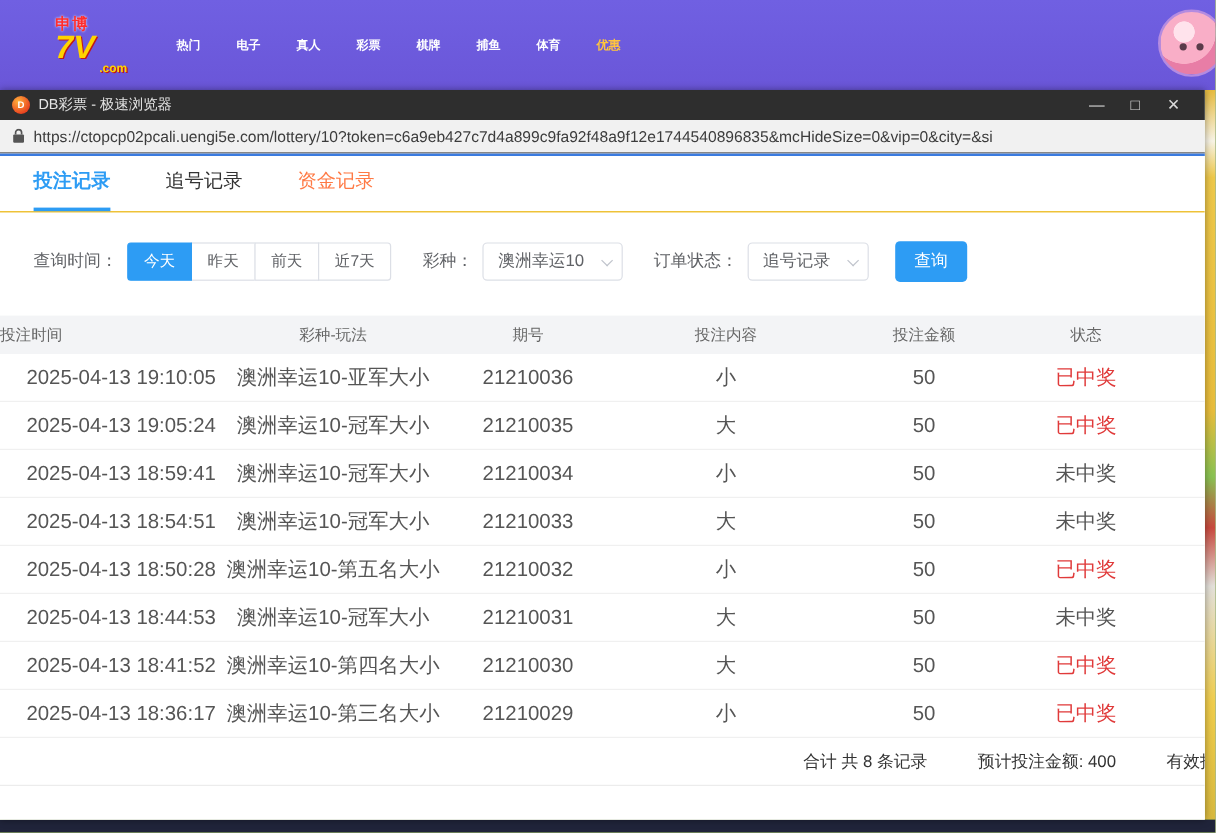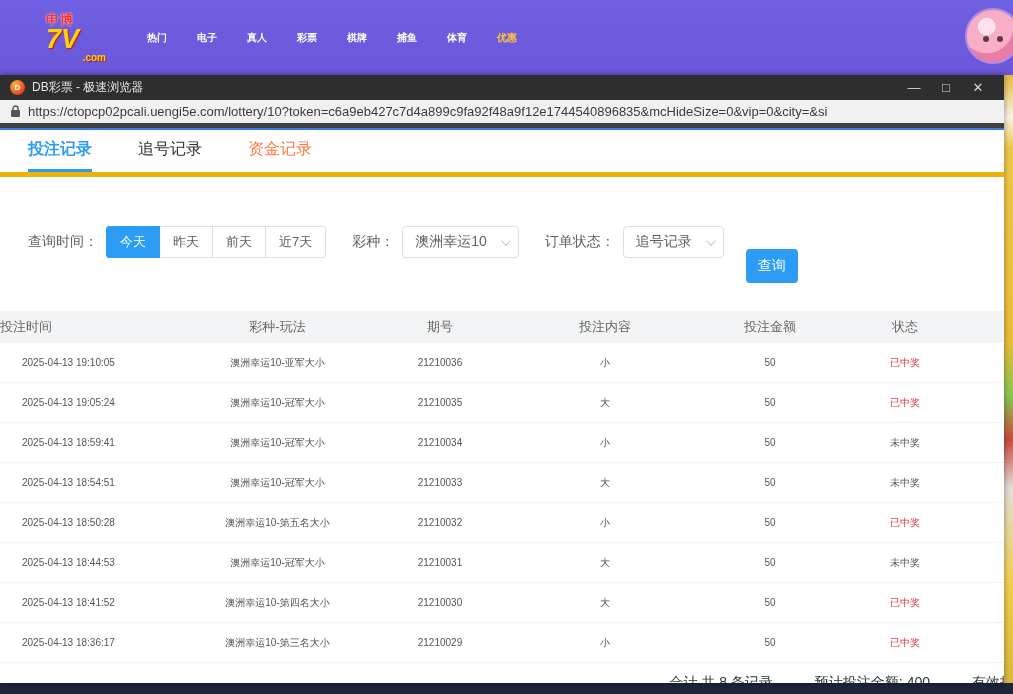--- a/index.html
+++ b/index.html
@@ -29,52 +29,52 @@
 
   
   .browser { position:absolute; top:75px; left:0; width:1004px; height:608px; display:flex; flex-direction:column;
     background:#fff; box-shadow:0 0 6px rgba(0,0,0,.4); }
   .titlebar { height:25px; background:#2e2e2e; display:flex; align-items:center; padding:0 10px; flex:0 0 auto; }
   .app-icon { width:15px; height:15px; border-radius:50%; background:radial-gradient(circle at 35% 30%,#ffb13b,#e8401f 75%);
     margin-right:7px; flex:0 0 auto; color:#fff; font-size:8px; font-weight:bold; text-align:center; line-height:15px; }
   .win-title { color:#e4e4e4; font-size:12px; }
   .win-controls { margin-left:auto; display:flex; align-items:center; }
   .win-btn { color:#d8d8d8; font-size:13px; width:32px; text-align:center; cursor:pointer; }
-  .addressbar { height:28px; background:#f1f1f1; border-bottom:5px solid #404040; display:flex; align-items:center;
+  .addressbar { height:28px; background:#f1f1f1; border-bottom:1px solid #404040; display:flex; align-items:center;
     padding:0 10px; flex:0 0 auto; }
   .lock { flex:0 0 auto; margin-right:7px; display:flex; }
   .url { font-size:13px; color:#3c3c3c; white-space:nowrap; overflow:hidden; width:975px; }
 
   
   .content { flex:1 1 auto; background:#fff; border-top:2px solid #3a7be0; overflow:hidden; position:relative; }
-  .tabs { display:flex; padding-left:28px; height:47px; align-items:center; border-bottom:5px solid #eab308; }
+  .tabs { display:flex; padding-left:28px; height:47px; align-items:center; border-bottom:1px solid #eab308; }
   .tab { font-size:16px; color:#333; margin-right:46px; cursor:pointer; height:100%; display:flex; align-items:center;
     border-bottom:3px solid transparent; }
   .tab.active { color:var(--accent,#2d9cf4); border-bottom-color:var(--accent,#2d9cf4); font-weight:bold; }
 
   .filters { display:flex; align-items:center; margin:24px 0 0 28px; font-size:14px; color:#606266; }
   .flabel { margin-right:8px; }
   .btn-group { display:flex; }
   .tbtn { height:32px; padding:0 13px; background:#fff; border:1px solid #dcdfe6; margin-left:-1px;
     font-size:13px; color:#606266; cursor:pointer; font-family:inherit; }
   .tbtn:first-child { border-radius:3px 0 0 3px; margin-left:0; }
   .tbtn:last-child { border-radius:0 3px 3px 0; }
   .tbtn.active { background:var(--accent,#2d9cf4); border-color:var(--accent,#2d9cf4); color:#fff; position:relative; }
   .sep { width:26px; }
   .select { height:32px; border:1px solid #dcdfe6; border-radius:4px; background:#fff; display:flex; align-items:center;
     padding:0 10px 0 12px; color:#606266; cursor:pointer; }
   .select .val { margin-right:14px; }
   .chev { width:7px; height:7px; border-right:1px solid #c0c4cc; border-bottom:1px solid #c0c4cc;
     transform:rotate(45deg) translateY(-2px); }
-  .query-btn { height:34px; width:52px; margin-left:22px; background:var(--accent,#2d9cf4); color:#fff; border:none;
-    border-radius:4px; font-size:14px; cursor:pointer; font-family:inherit;margin-top:48px; }
+  .query-btn { height:34px; width:60px; margin-left:22px; background:var(--accent,#2d9cf4); color:#fff; border:none;
+    border-radius:4px; font-size:14px; cursor:pointer; font-family:inherit; }
 
   .table { margin-top:28px; }
   .thead { display:flex; height:32px; align-items:center; background:#f3f4f6; font-size:13px; color:#666; }
-  .trow { display:flex; height:40px; align-items:center; border-bottom:1px solid #f0f0f0; font-size:10px; color:#555; }
+  .trow { display:flex; height:40px; align-items:center; border-bottom:1px solid #f0f0f0; font-size:17px; color:#555; }
   .cell { overflow:hidden; white-space:nowrap; }
   .c0 { width:180px; text-align:left; padding-left:22px; }
   .thead .c0 { text-align:left; padding-left:0; }
   .c1 { width:195px; text-align:center; }
   .c2 { width:130px; text-align:center; }
   .c3 { width:200px; text-align:center; }
   .c4 { width:130px; text-align:center; }
   .c5 { width:140px; text-align:center; }
   .cell.win { color:var(--win,#e03a3a); }
 

